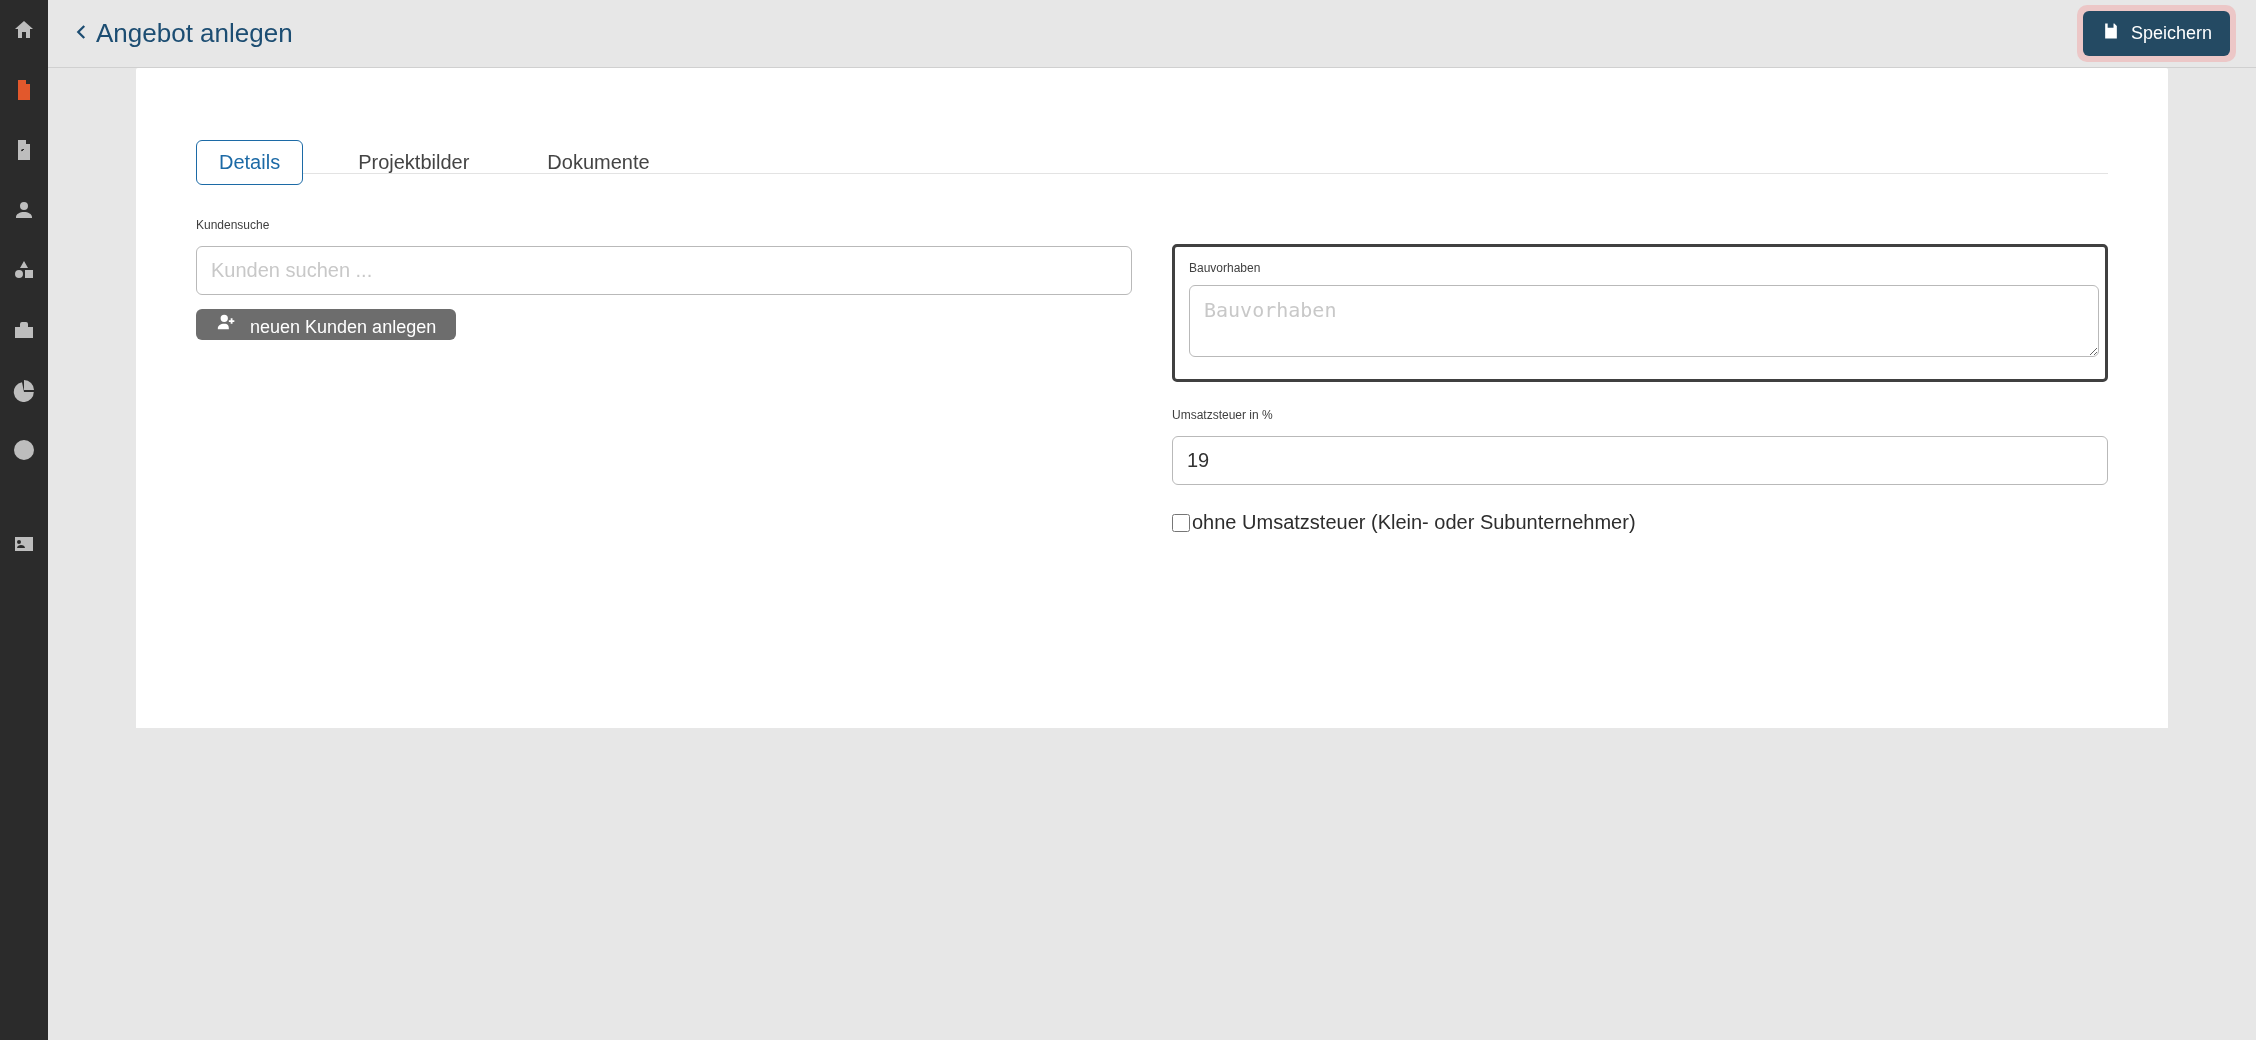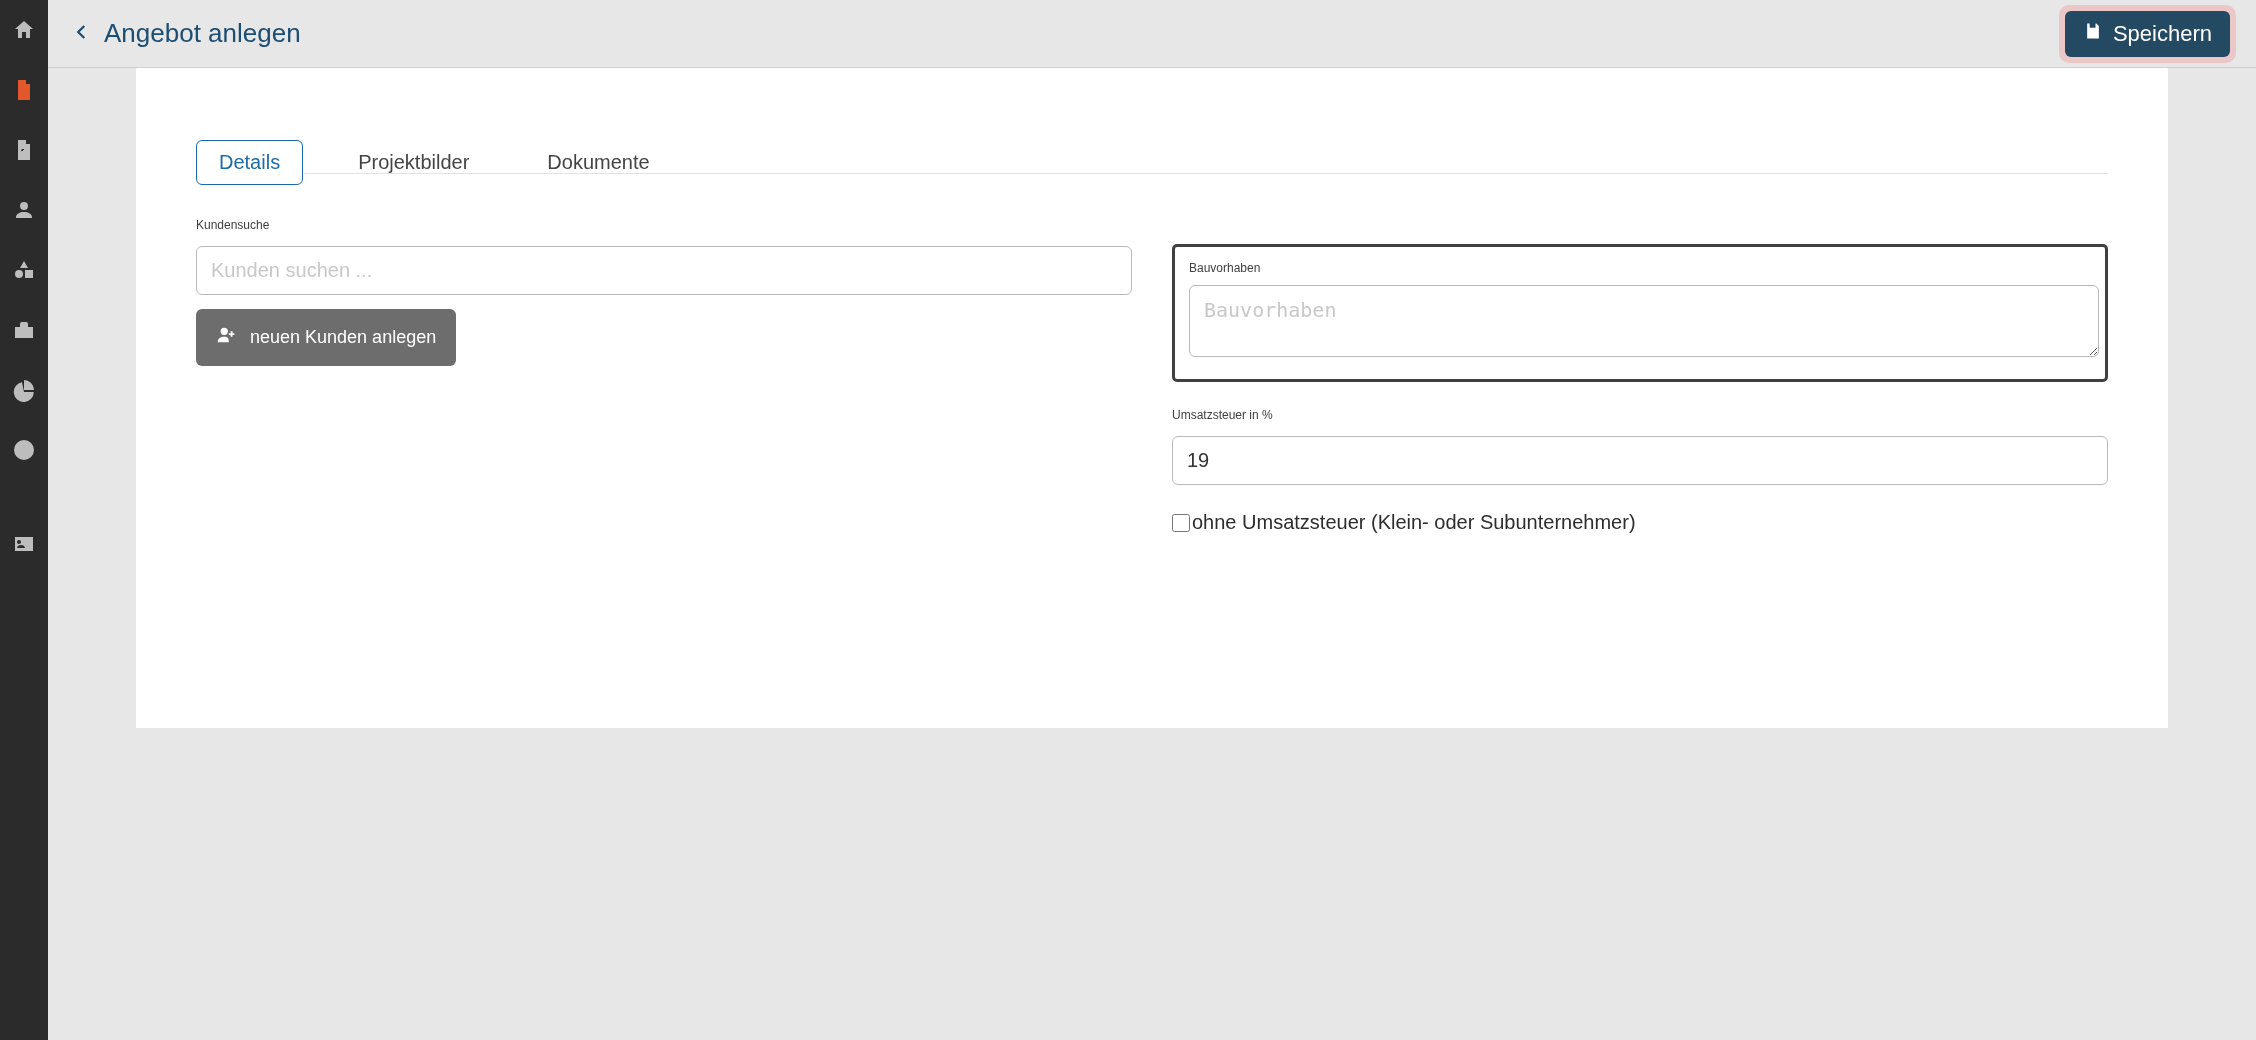--- a/index.html
+++ b/index.html
@@ -39,21 +39,21 @@
   }
 
   
   .topbar {
     height: 68px;
     background: #e7e7e7;
     border-bottom: 1px solid #d0d0d0;
     display: flex;
     align-items: center;
     padding: 0 20px;
-    gap: 8px;
+    gap: 0;
   }
   .back-btn {
     width: 28px; height: 28px;
     display:flex;align-items:center;justify-content:center;
     color:#1c4d72; cursor:pointer;
   }
   .back-btn svg{width:18px;height:18px;fill:none;stroke:currentColor;stroke-width:3;}
   .topbar h1 {
     font-size: 26px;
     font-weight: 400;
@@ -64,21 +64,21 @@
     padding: 6px;
     border-radius: 10px;
     background: #ecc7c7;
   }
   .save-btn {
     background: #244a63;
     color: #fff;
     border: none;
     border-radius: 6px;
     padding: 10px 18px;
-    font-size: 22px;
+    font-size: 18px;
     display: flex;
     align-items: center;
     gap: 10px;
     cursor: pointer;
   }
   .save-btn svg { width:20px; height:20px; fill:#fff; }
 
   
   .content-outer {
     flex:1;
@@ -153,24 +153,24 @@
     cursor:pointer;
   }
   .date-row .clear-x svg{width:18px;height:18px;fill:currentColor;}
 
   .new-customer-btn {
     margin-top:14px;
     background:#6d6d6d;
     color:#fff;
     border:none;
     border-radius:6px;
-    padding:15px 20px;
+    padding:2px 20px;
     font-size:18px;
     display:flex;
-    align-items:center;
+    align-items:flex-end;
     gap:12px;
     cursor:pointer;
   }
   .new-customer-btn svg{width:22px;height:22px;fill:#fff;}
 
   .highlight-box {
     border:3px solid #404040;
     border-radius:5px;
     padding: 14px 6px 18px 14px;
     margin-top: 4px;

